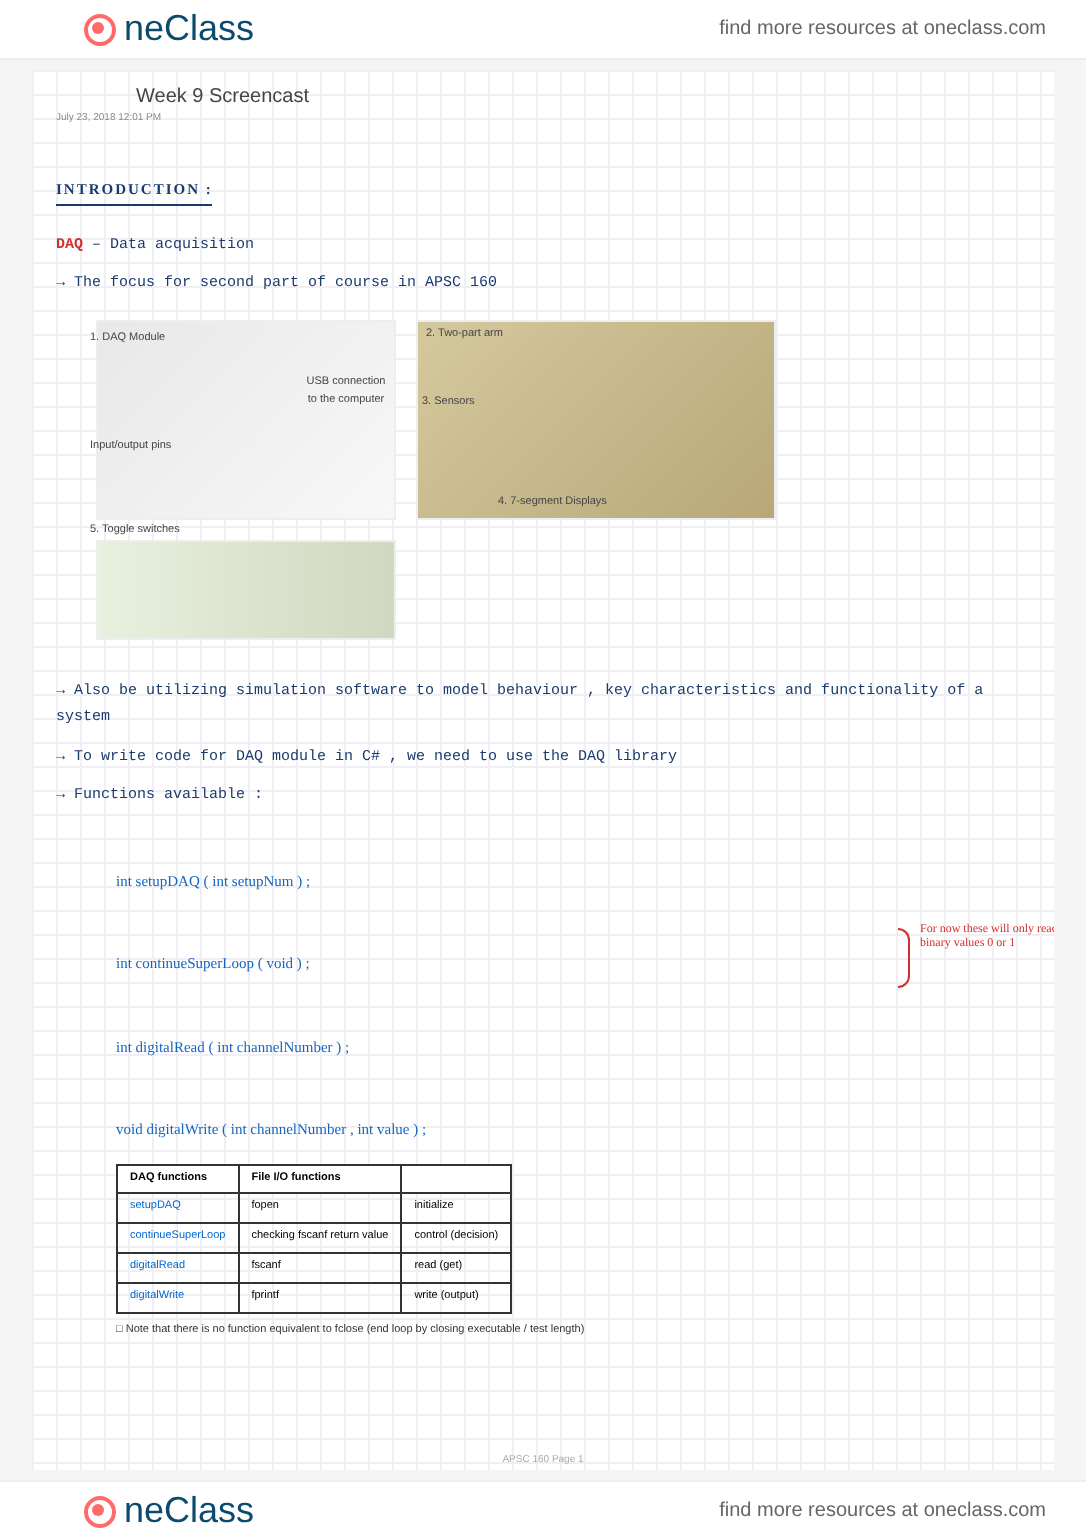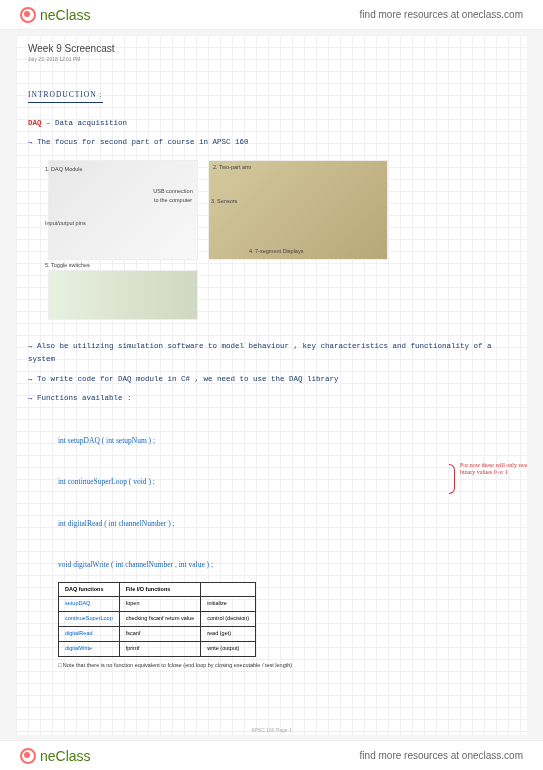--- a/index.html
+++ b/index.html
@@ -24,23 +24,24 @@
   }
   .footer {
     bottom: 0;
     border-top: 1px solid #eee;
     border-bottom: none;
   }
   .header { top: 0; }
   .logo {
     display: flex;
     align-items: center;
-    font-size: 14px;
-    color: #4d7c0f;
+    font-size: 18px;
+    color: #0c4a6e;
     font-weight: 400;
+    margin-left: 22px;
   }
   .logo-circle {
     width: 16px;
     height: 16px;
     border: 2px solid #ff6b6b;
     border-radius: 50%;
     margin-right: 4px;
     position: relative;
   }
   .logo-circle::after {
@@ -69,36 +70,37 @@
     padding: 8px 12px;
     overflow: hidden;
     font-size: 7px;
   }
   .title {
     font-family: 'Segoe UI', sans-serif;
     font-size: 10px;
     color: #444;
     font-weight: 400;
     margin-bottom: 2px;
+    padding-left: 40px;
   }
   .timestamp {
     font-size: 5px;
     color: #888;
     margin-bottom: 18px;
   }
   .handwritten {
     font-family: 'Comic Sans MS', cursive;
     font-size: 7.5px;
     line-height: 1.8;
   }
   .section-head {
     display: inline-block;
     border-bottom: 1px solid #1a3a6e;
     color: #1a3a6e;
-    font-weight: normal;
+    font-weight: bold;
     margin: 8px 0;
     letter-spacing: 1px;
   }
   .red { color: #d32f2f; font-weight: bold; }
   .line { margin: 6px 0; color: #1a3a6e; font-family: Liberation Mono, monospace; }
   .diagram {
     display: flex;
     gap: 10px;
     margin: 10px 0 20px 20px;
   }

